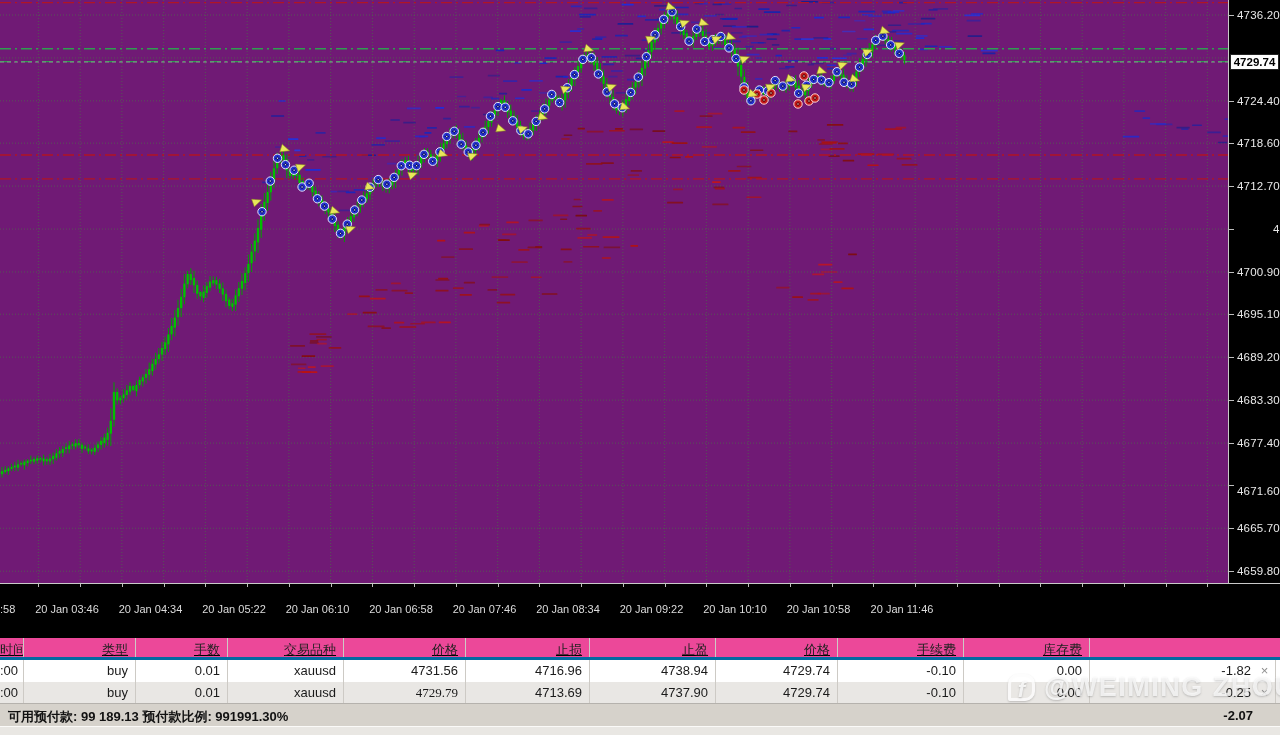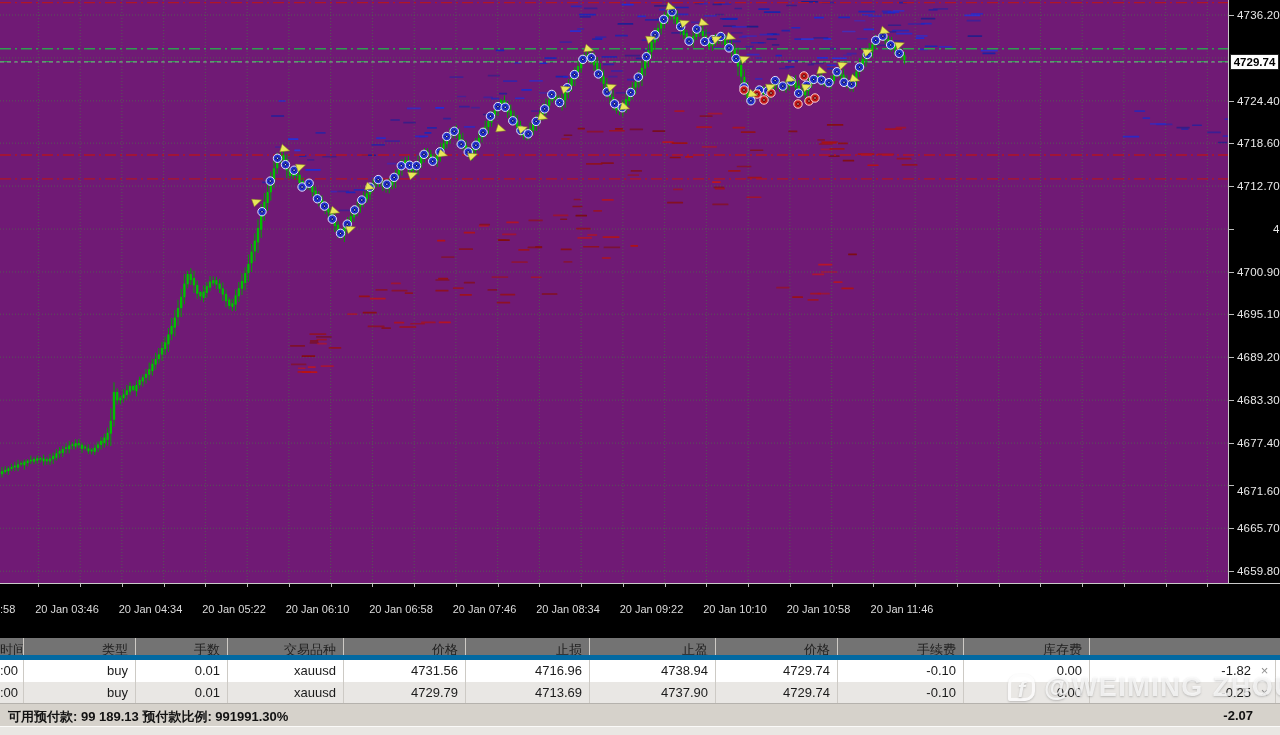--- a/index.html
+++ b/index.html
@@ -24,21 +24,21 @@
   
   .tab-bar{position:absolute;left:0;top:608px;width:1280px;height:30px;background:#f1efec;
            border-top:1px solid #cbc8c3;border-bottom:1px solid #b8b5b0;box-sizing:border-box;}
   .tab-label{position:absolute;left:3px;top:6px;color:#4a4a4a;font-size:12.5px;}
   .tab-sep{position:absolute;left:39px;top:4px;width:1px;height:20px;background:#a9a6a1;}
   .tab-scroll{position:absolute;top:8px;color:#6a6a6a;font-size:9px;cursor:default;}
   .tab-scroll.left{left:1243px;} .tab-scroll.right{left:1263px;}
   
   .orders-table{position:absolute;left:0;top:638px;width:1280px;}
   .t-row{position:relative;width:1280px;display:flex;}
-  .t-row.header{height:22px;background:#737373;border-bottom:5px solid #0369a1;box-sizing:border-box;text-decoration:underline;}
+  .t-row.header{height:22px;background:#ec4899;border-bottom:3px solid #0369a1;box-sizing:border-box;text-decoration:underline;}
   .t-row.r0{height:22px;background:#ffffff;}
   .t-row.r1{height:21px;background:#e9e7e4;}
   .t-cell{box-sizing:border-box;border-right:1px solid #cdcac5;font-size:13px;color:#1a1a1a;
           text-align:right;padding:3px 7px 0 0;white-space:nowrap;overflow:hidden;}
   .t-row.header .t-cell{color:#222;}
   .t-cell.profit{display:flex;justify-content:flex-end;align-items:flex-start;padding-right:4px;}
   .close-x{color:#8d8d8d;font-size:13px;line-height:15px;margin-left:7px;width:13px;text-align:center;cursor:default;}
   
   .status-bar{position:absolute;left:0;top:703px;width:1280px;height:23px;background:#d6d2cb;
               border-top:1px solid #b5b2ad;box-sizing:border-box;}
@@ -1429,21 +1429,21 @@
         <div class="t-cell profit" style="width: 186px;">
           <span>-1.82</span>
           <span class="close-x">×</span>
         </div>
       </div>
       <div class="t-row r1">
         <div class="t-cell" style="width: 24px;">:00</div>
         <div class="t-cell" style="width: 112px;">buy</div>
         <div class="t-cell" style="width: 92px;">0.01</div>
         <div class="t-cell" style="width: 116px;">xauusd</div>
-        <div class="t-cell" style="width: 122px;">4729.79</div>
+        <div class="t-cell" style="width: 122px; font-family: Liberation Serif, serif;">4729.79</div>
         <div class="t-cell" style="width: 124px;">4713.69</div>
         <div class="t-cell" style="width: 126px;">4737.90</div>
         <div class="t-cell" style="width: 122px;">4729.74</div>
         <div class="t-cell" style="width: 126px;">-0.10</div>
         <div class="t-cell" style="width: 126px;">0.00</div>
         <div class="t-cell profit" style="width: 186px;">
           <span>-0.25</span>
           <span class="close-x">×</span>
         </div>
       </div>

